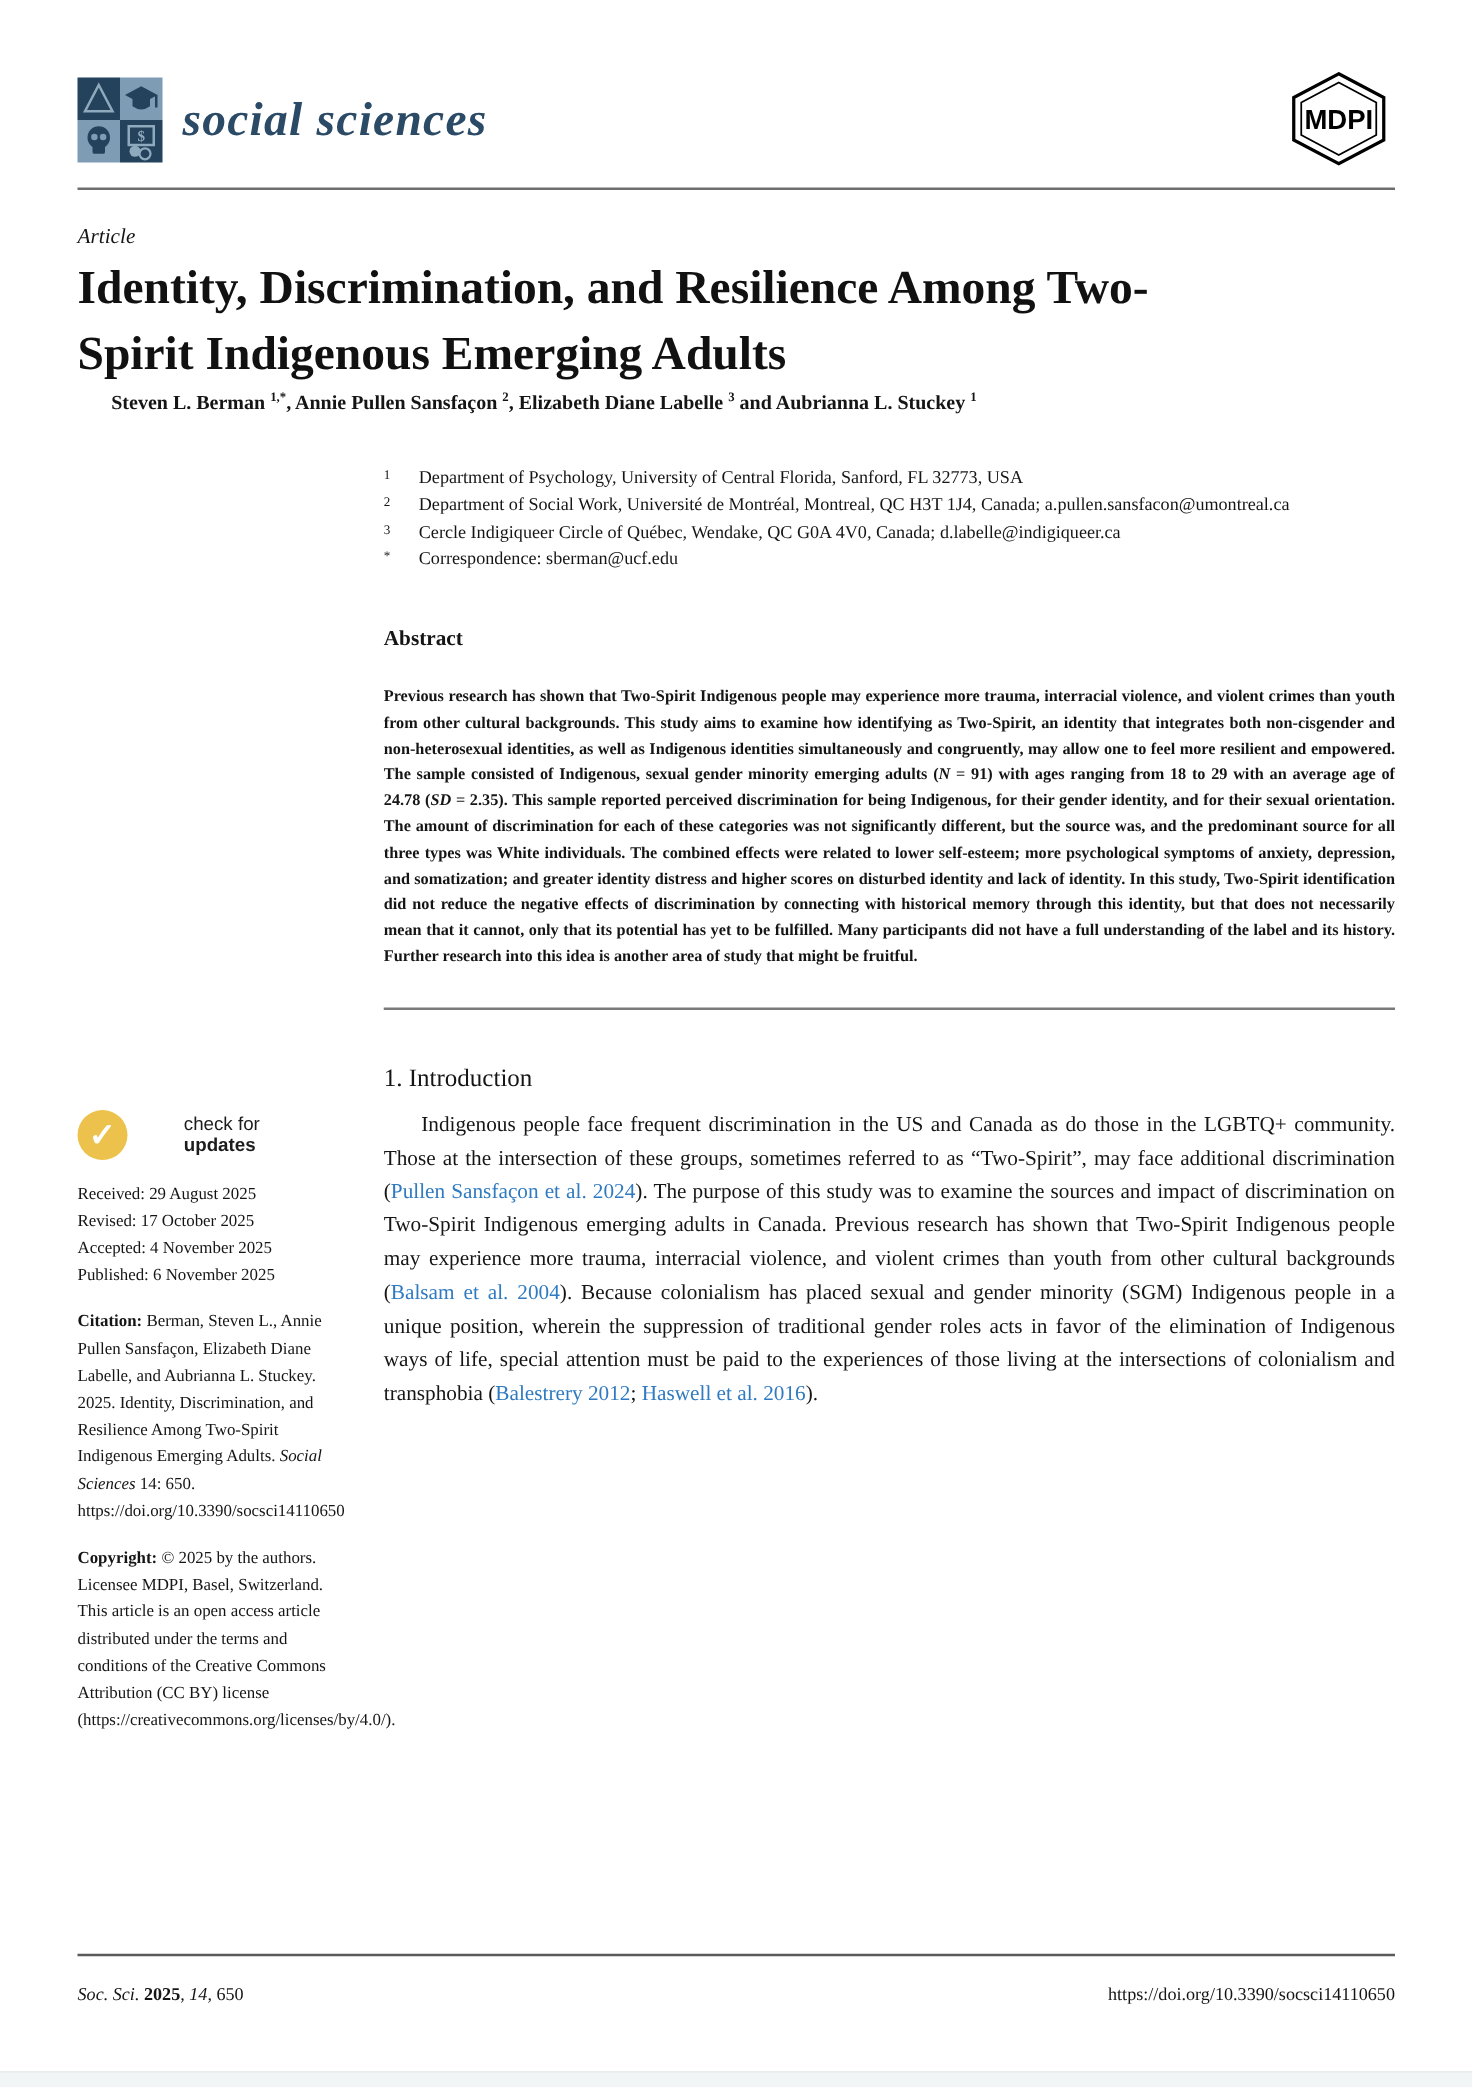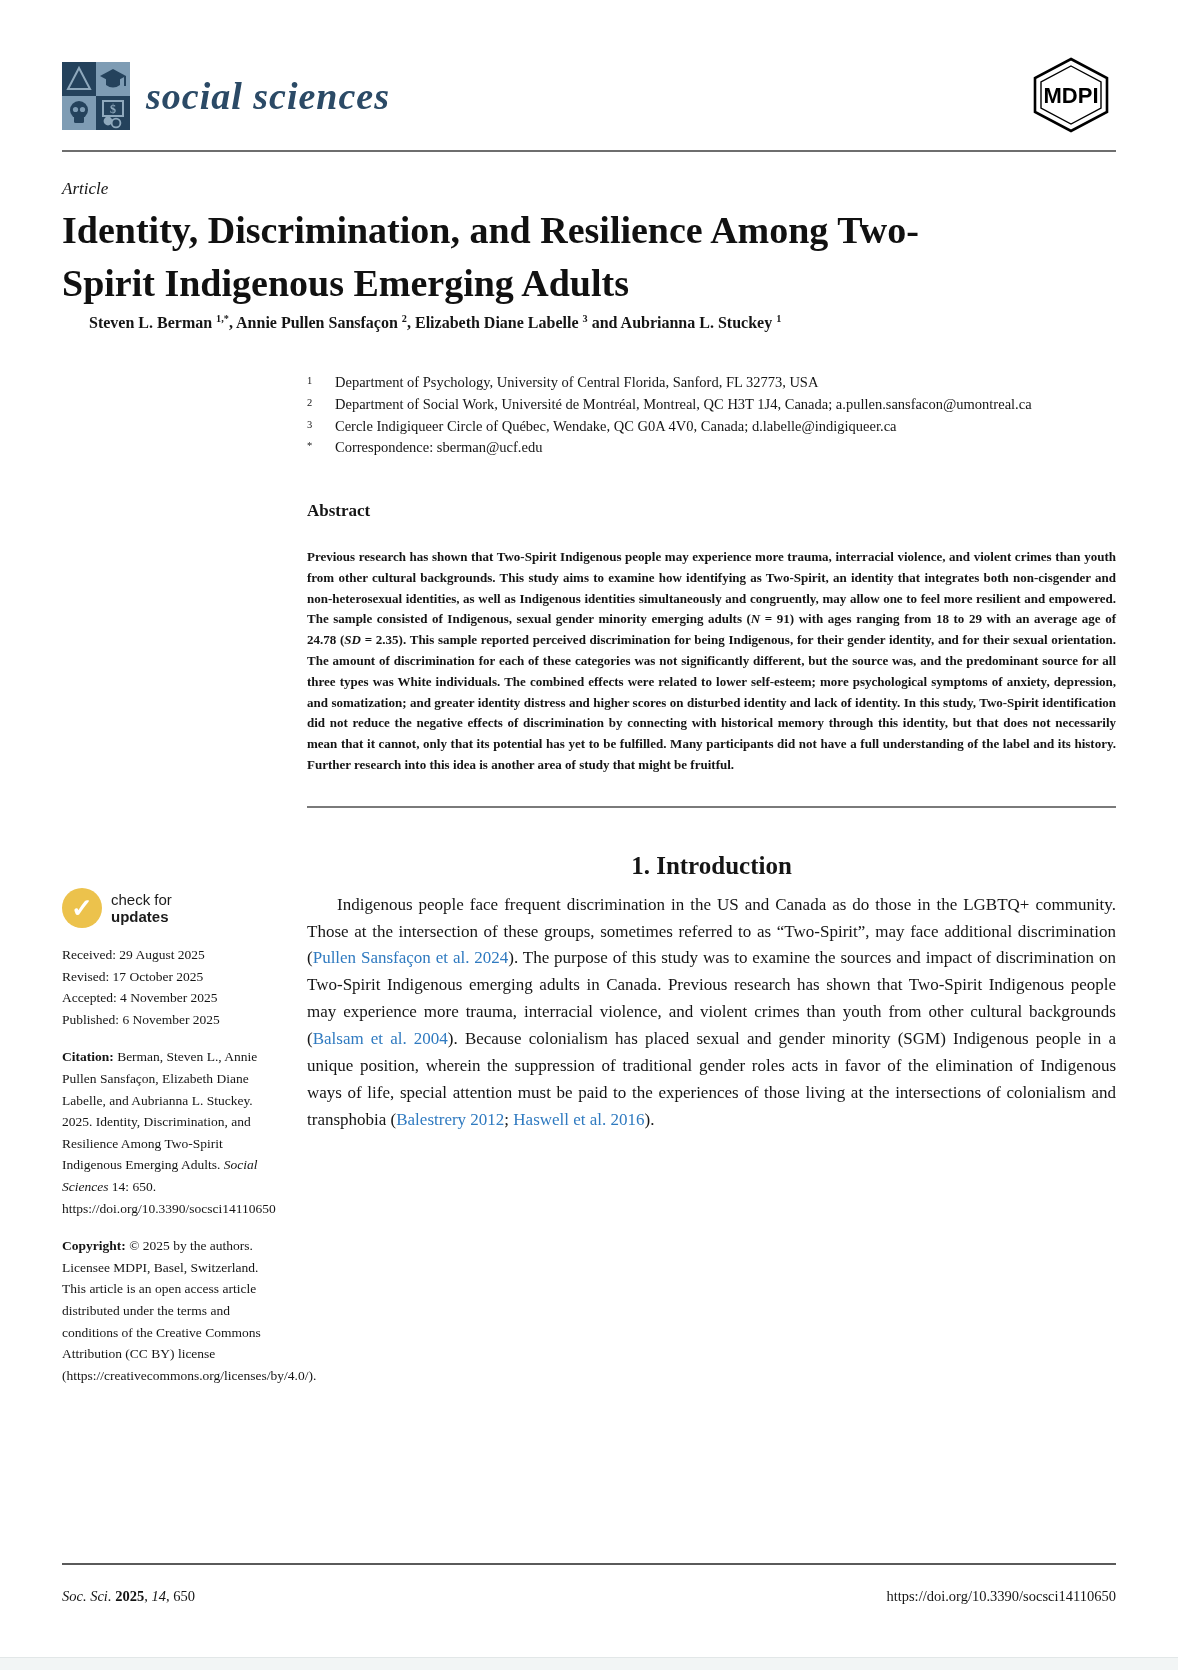--- a/index.html
+++ b/index.html
@@ -24,29 +24,29 @@
 
   
   .main-col { position:absolute; left:307px; top:372px; width:809px; }
   .aff-row { display:grid; grid-template-columns:28px 1fr; font-size:14.5px; line-height:1.5; }
   .aff-marker { font-size:10.5px; vertical-align:top; position:relative; top:1px; }
   .abstract-heading { margin-top:42px; font-size:17px; font-weight:700; }
   .abstract-text { margin-top:26px; font-size:13px; line-height:1.6; text-align:justify;font-weight:bold; }
   .keywords-line { margin-top:26px; font-size:17px; line-height:1.55; text-align:justify; }
   .keywords-label { font-weight:700; }
   .divider-mid { margin-top:30px; width:100%; height:2px; background:#7a7a7a; }
-  .intro-heading { margin-top:44px; font-size:25px; font-weight:700;text-align:center; }
+  .intro-heading { margin-top:44px; font-size:20px; font-weight:400; }
   .intro-para { margin-top:12px; font-size:17px; line-height:1.58; text-align:justify; text-indent:30px; }
 
   
   .sidebar { position:absolute; left:62px; top:888px; width:220px; font-size:13.5px; line-height:1.6; }
   .check-badge { display:flex; align-items:center; gap:9px; cursor:pointer; }
   .check-circle { width:40px; height:40px; border-radius:50%; background:#ecc24c; display:flex; align-items:center; justify-content:center; }
   .check-mark { color:#fff; font-size:26px; font-weight:700; font-family:"Liberation Sans",sans-serif; line-height:1; }
-  .check-text { font-family:"Liberation Sans",sans-serif; font-size:15px; line-height:1.15; color:#1c1c1c; }
+  .check-text { font-family:"Liberation Sans",sans-serif; font-size:15px; line-height:1.15; color:#1c1c1c;margin-left:36px; }
   .check-text .bold { font-weight:700; }
   .sb-block { margin-top:16px; }
   .sb-label { font-weight:700; }
   .sb-dates div { margin:0; }
 
   
   .rule-bottom { position:absolute; left:62px; top:1563px; width:1054px; height:2px; background:#5a5a5a; }
   .footer-row { position:absolute; left:62px; top:1588px; width:1054px; display:flex; justify-content:space-between; font-size:14.5px; }
   .page-bottom-band { position:absolute; left:0; bottom:0; width:100%; height:13px; background:#f2f5f5; border-top:1px solid #e2e7e8; }
 

